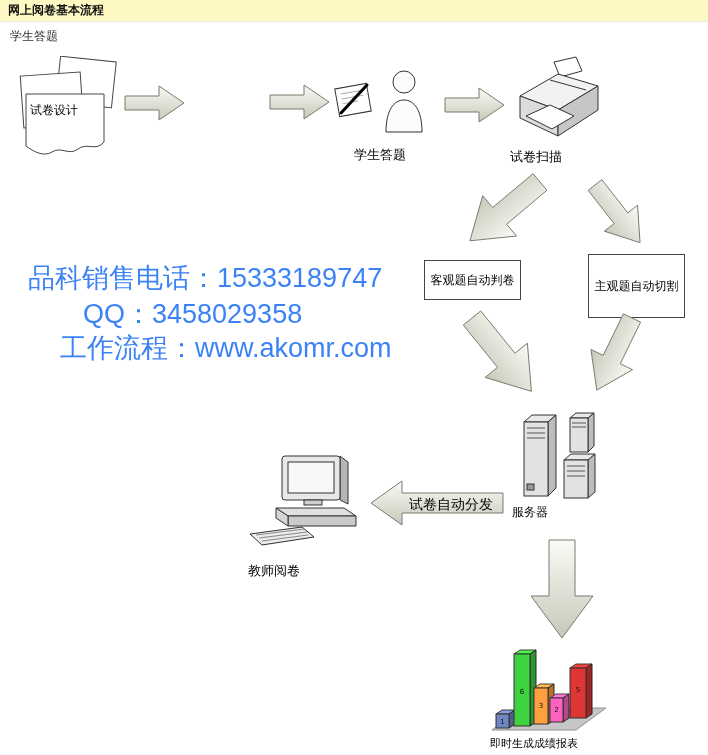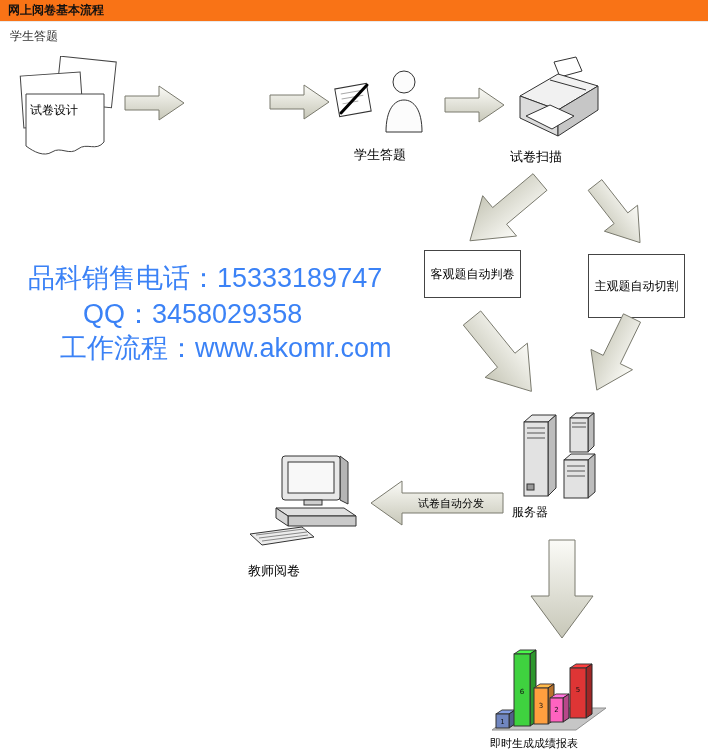--- a/index.html
+++ b/index.html
@@ -1,30 +1,30 @@
 <!DOCTYPE html>
 <html><head>
 <meta charset="utf-8">
 <style>
   *{margin:0;padding:0;box-sizing:border-box}
   body{background:#fff;font-family:"Liberation Sans","DejaVu Sans",sans-serif}
   .canvas{position:relative;width:708px;height:755px;background:#fff;overflow:hidden}
-  .header-bar{position:absolute;left:0;top:0;width:100%;height:22px;background:#f97316;
+  .header-bar{position:absolute;left:0;top:0;width:100%;height:22px;background:#fef9c3;
     border-bottom:1px solid #e9e9e9;display:flex;align-items:center;padding-left:8px}
   .page-title{font-size:12px;font-weight:bold;color:#111}
   .page-subtitle{position:absolute;left:10px;top:28px;font-size:12px;color:#333}
   .node{position:absolute}
   .node > svg{position:absolute;left:0;top:0}
   .node-label{position:absolute;font-size:13px;color:#000;white-space:nowrap;text-align:left}
   .on-paper-label{position:absolute;font-size:12px;color:#000;white-space:nowrap}
   .flow-box{position:absolute;background:#fff;border:1px solid #444;display:flex;
     align-items:center;justify-content:center;font-size:12px;color:#000}
   .arrow-svg{position:absolute;overflow:visible}
   .arrow-wrap{position:absolute}
-  .arrow-label{position:absolute;font-size:11px;color:#000;text-align:center;white-space:nowrap}
+  .arrow-label{position:absolute;font-size:14px;color:#000;text-align:center;white-space:nowrap}
   .contact{position:absolute;color:#3b82f6;font-size:27px;white-space:nowrap}
   .face-top{filter:brightness(1.18)}
   .face-side{filter:brightness(0.72)}
   .bar-num{font-size:7px;fill:#111;text-anchor:middle;font-family:"DejaVu Sans",sans-serif}
   .defs-svg{position:absolute;width:0;height:0}
 </style>
 </head>
 <body>
 
 <div class="canvas">
@@ -94,21 +94,21 @@
   </div>
 
   <svg class="arrow-svg" style="left:430px;top:158px" width="140" height="112">
     <use href="#block-arrow" transform="translate(110,24) rotate(140) scale(1.55)" fill="url(#arrowGrad)" stroke="#7a7a6e"></use>
   </svg>
 
   <svg class="arrow-svg" style="left:573px;top:163px" width="112" height="105">
     <use href="#block-arrow" transform="translate(22,22) rotate(52) scale(1.24)" fill="url(#arrowGrad)" stroke="#7a7a6e"></use>
   </svg>
 
-  <div class="flow-box" style="left:424px;top:250px;width:97px;height:48px">
+  <div class="flow-box" style="left:424px;top:260px;width:97px;height:40px">
     <span>客观题自动判卷</span>
   </div>
 
   <div class="flow-box" style="left:588px;top:254px;width:97px;height:64px">
     <span>主观题自动切割</span>
   </div>
 
   <svg class="arrow-svg" style="left:450px;top:303px" width="125" height="112">
     <use href="#block-arrow" transform="translate(22,15) rotate(51) scale(1.6)" fill="url(#arrowGrad)" stroke="#7a7a6e"></use>
   </svg>

